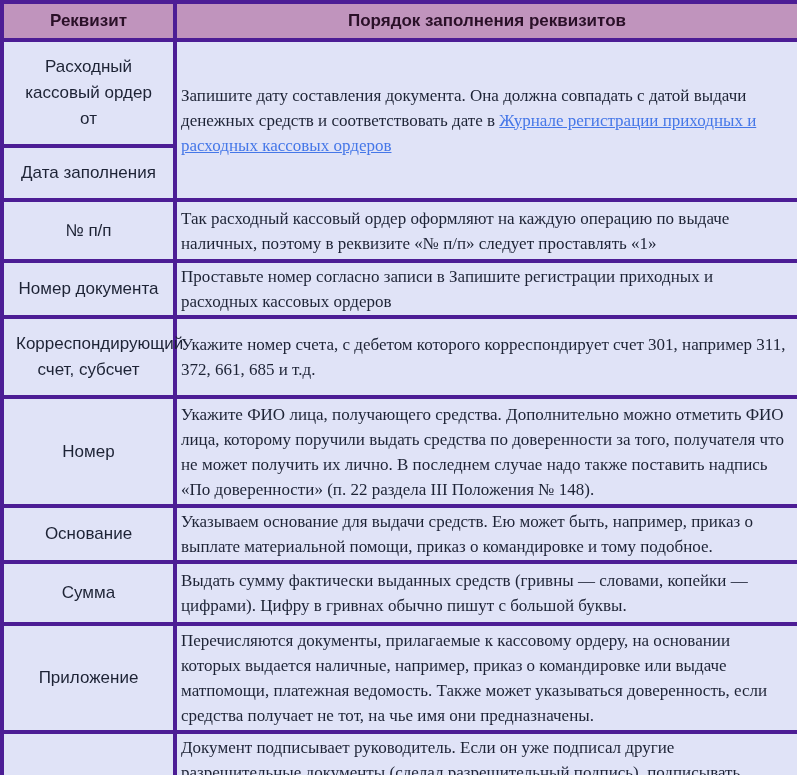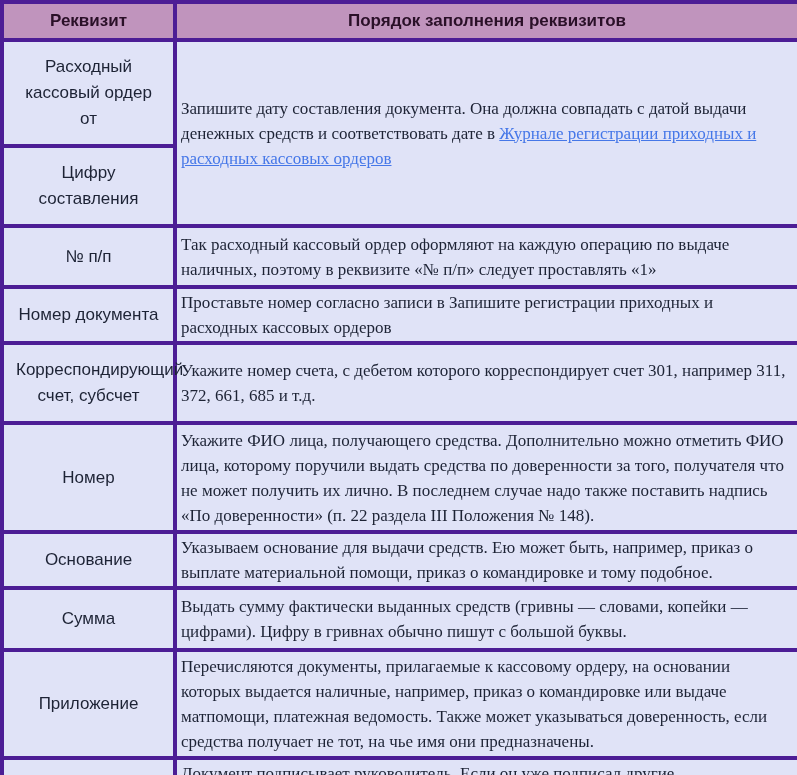--- a/index.html
+++ b/index.html
@@ -57,21 +57,21 @@
       </tr>
     </thead>
     <tbody>
       <tr class="h64">
         <td class="lbl">Расходный кассовый ордер от</td>
         <td class="desc" rowspan="2">
           <span>Запишите дату составления документа. Она должна совпадать с датой выдачи денежных средств и соответствовать дате в </span><a class="jlink" href="#">Журнале регистрации приходных и расходных кассовых ордеров</a>
         </td>
       </tr>
       <tr class="h42">
-        <td class="lbl">Цифру составления</td>
+        <td class="lbl">Дата заполнения</td>
       </tr>
 
       <tr class="h61">
         <td class="lbl">№ п/п</td>
         <td class="desc">Так расходный кассовый ордер оформляют на каждую операцию по выдаче наличных, поэтому в реквизите «№ п/п» следует проставлять «1»</td>
       </tr>
 
       <tr class="h56">
         <td class="lbl">Номер документа</td>
         <td class="desc">Проставьте номер согласно записи в Запишите регистрации приходных и расходных кассовых ордеров</td>

